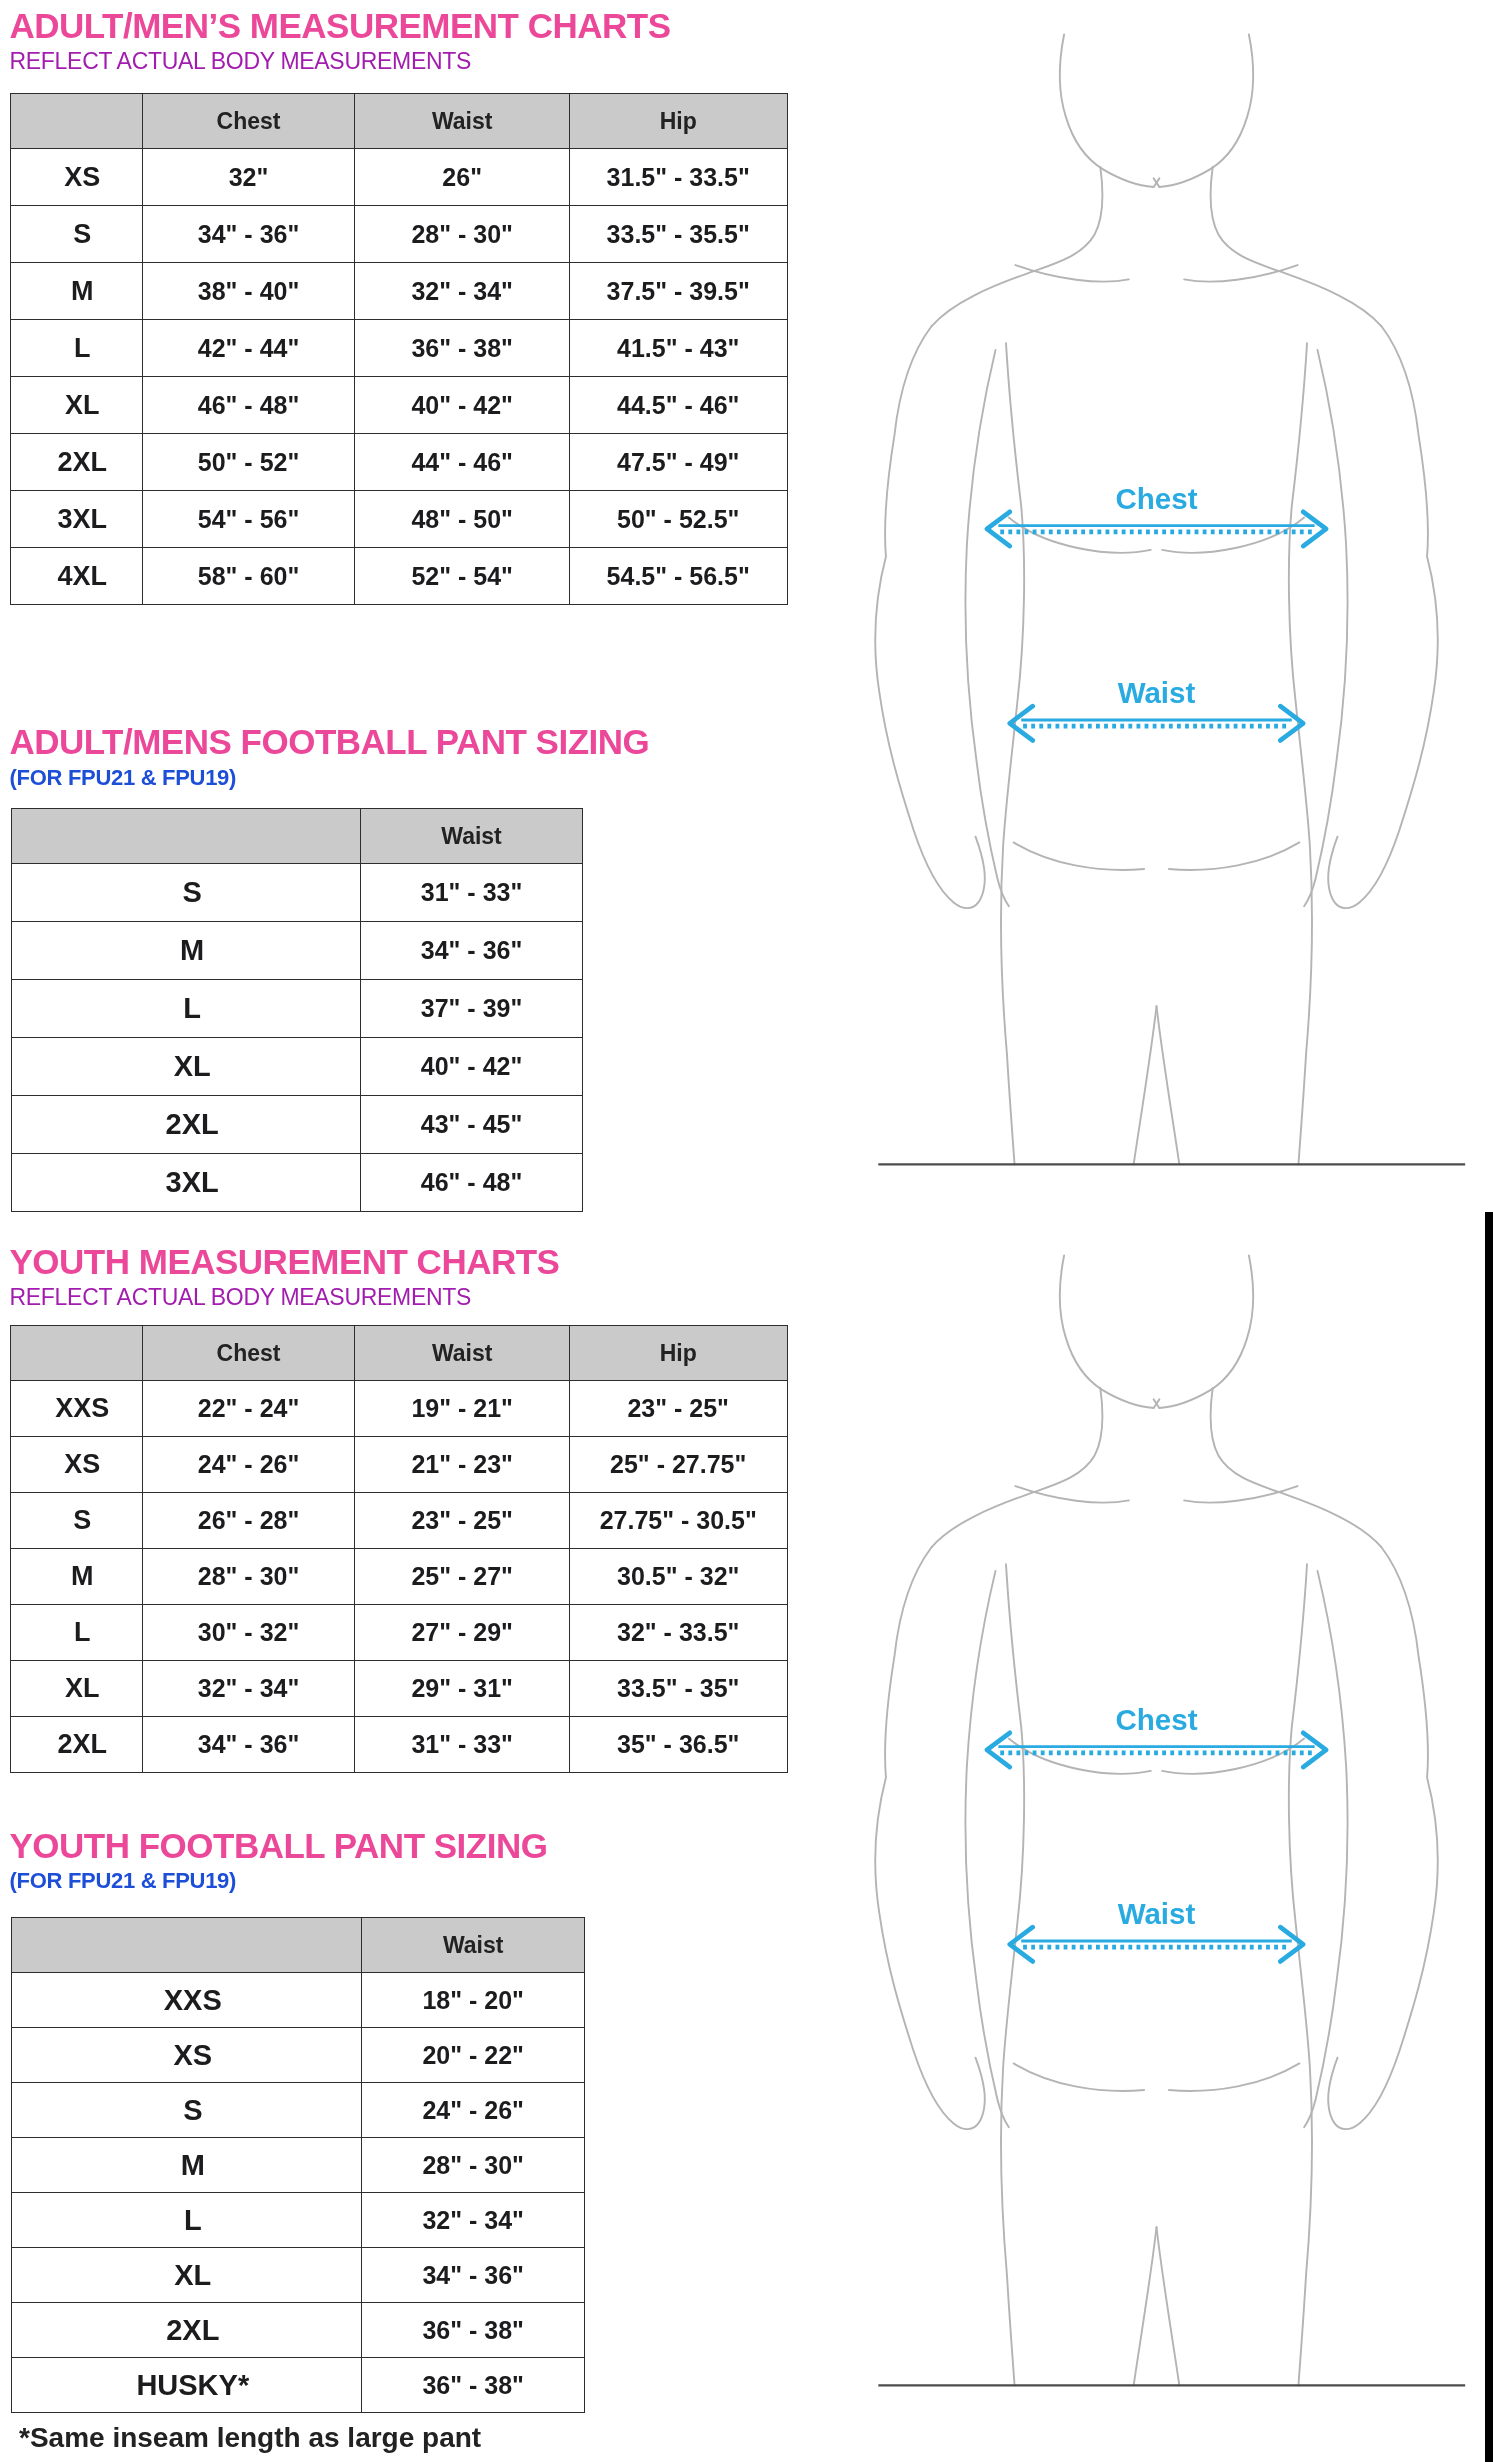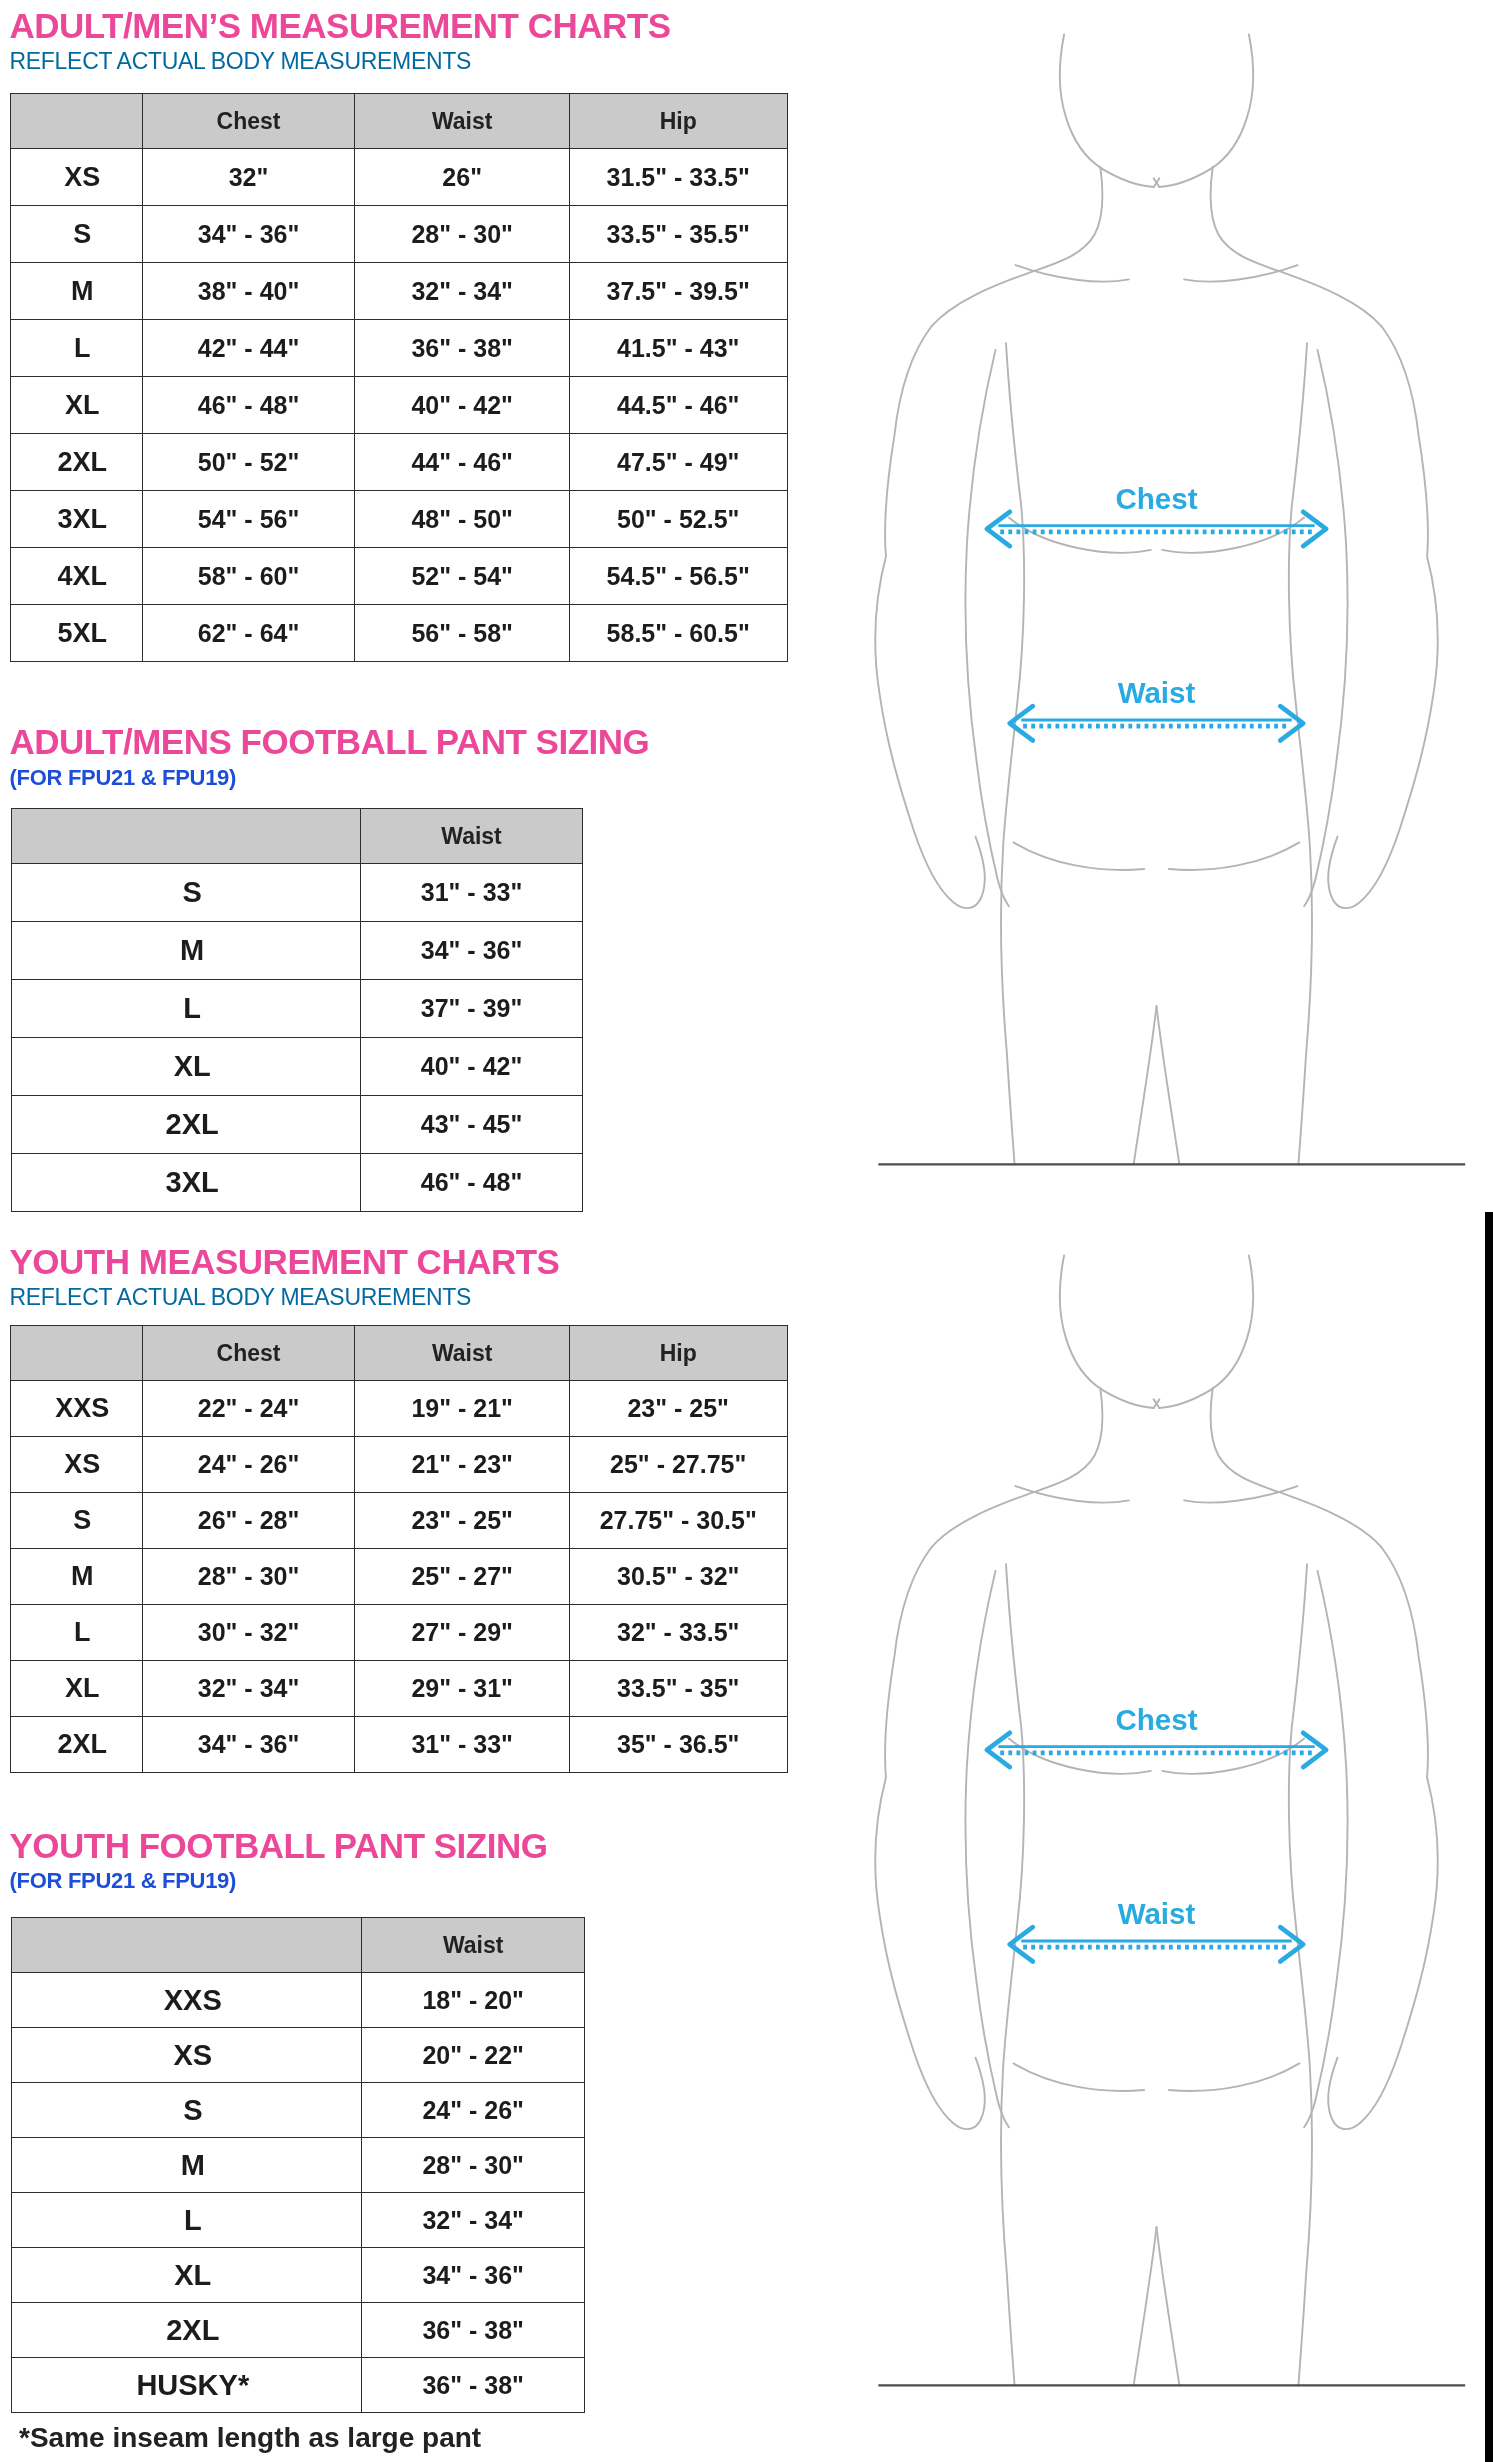--- a/index.html
+++ b/index.html
@@ -11,21 +11,21 @@
     color:#1c1c1e;
     overflow:hidden;
   }
   .abs { position:absolute; }
   .sec-title {
     font-size:35px; font-weight:bold; letter-spacing:-0.5px;
     color:#ec4899; white-space:nowrap; margin:0;
   }
   .sec-sub {
     font-size:23px; font-weight:normal; letter-spacing:-0.3px;
-    color:#0369a1; white-space:nowrap;
+    color:#a21caf; white-space:nowrap;
   }
   .sec-sub.bold { font-weight:bold; font-size:22px; color:#1d4ed8; }
 
   table.size-table {
     position:absolute; border-collapse:collapse; table-layout:fixed;
     background:#fff;
   }
   .size-table th, .size-table td { border:1.9px solid var(--border); }
   .size-table th {
     background:var(--header-bg); font-size:23px; font-weight:bold;
@@ -165,26 +165,20 @@
           <td class="val">54" - 56"</td>
           <td class="val">48" - 50"</td>
           <td class="val">50" - 52.5"</td>
         </tr>
         <tr>
           <td class="size">4XL</td>
           <td class="val">58" - 60"</td>
           <td class="val">52" - 54"</td>
           <td class="val">54.5" - 56.5"</td>
         </tr>
-        <tr>
-          <td class="size">5XL</td>
-          <td class="val">62" - 64"</td>
-          <td class="val">56" - 58"</td>
-          <td class="val">58.5" - 60.5"</td>
-        </tr>
       </tbody>
     </table>
 
   <h2 class="abs sec-title" style="left:9.5px; top:722px;">ADULT/MENS FOOTBALL PANT SIZING</h2>
   <div class="abs sec-sub bold" style="left:9.5px; top:765px;">(FOR FPU21 &amp; FPU19)</div>
   <table class="size-table cols2 rh60 pant" style="left:11.4px; top:808px; width:572px;">
       <colgroup>
         <col class="c0">
         <col class="c1">
       </colgroup>

